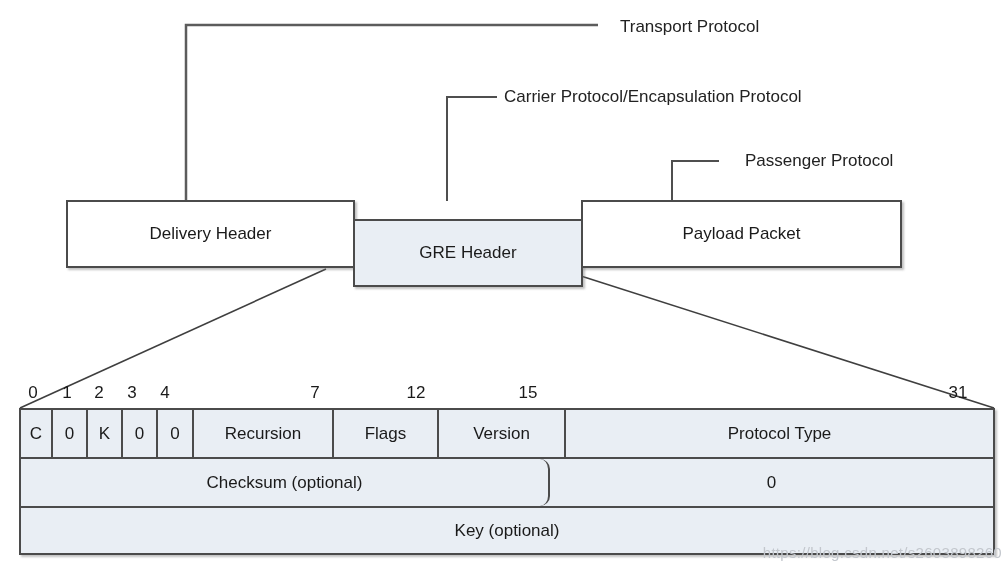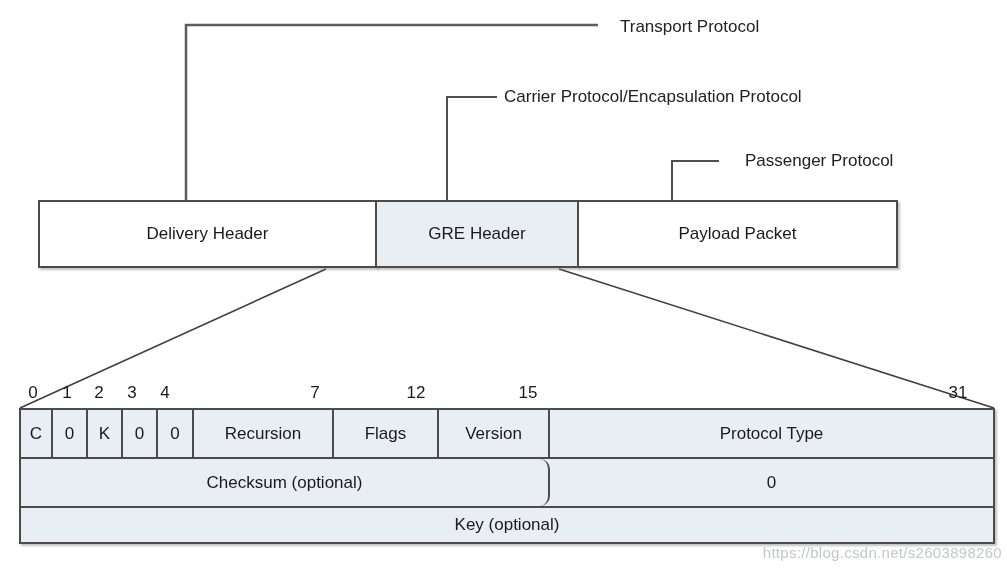--- a/index.html
+++ b/index.html
@@ -42,22 +42,22 @@
     height: 68px;
     border: 2px solid #4b4b4b;
     background: #ffffff;
     display: flex;
     align-items: center;
     justify-content: center;
     font-size: 17px;
     box-shadow: 2px 2px 2px rgba(120,120,120,0.45);
   }
   .packet-box + .packet-box { margin-left: -2px; }
-  .pb-delivery { width: 339px; }
-  .pb-gre     { width: 204px; background: #e9eef4; }
+  .pb-delivery { width: 289px; margin-left: 28px; }
+  .pb-gre     { width: 230px; background: #e9eef4; margin-top: 19px; }
   .pb-payload { width: 321px; }
 
   .bit-label {
     position: absolute;
     top: 383px;
     transform: translateX(-50%);
     font-size: 17px;
     color: #1a1a1a;
     z-index: 3;
     white-space: nowrap;
@@ -72,37 +72,37 @@
     background: #e9eef4;
     z-index: 2;
     box-shadow: 2px 2px 2px rgba(120,120,120,0.45);
   }
   .bf-row {
     display: flex;
     box-sizing: border-box;
     height: 49px;
     border-bottom: 2px solid #4b4b4b;
   }
-  .bf-row:last-child { border-bottom: none; height: 34px; }
+  .bf-row:last-child { border-bottom: none; height: 45px; }
   .bf-cell {
     box-sizing: border-box;
     display: flex;
     align-items: center;
     justify-content: center;
     font-size: 17px;
     border-right: 2px solid #4b4b4b;
     white-space: nowrap;
   }
   .bf-cell:last-child { border-right: none; flex: 1; }
   .w32  { width: 32px; }
   .w35  { width: 35px; }
   .w36  { width: 36px; }
   .w140 { width: 140px; }
   .w105 { width: 105px; }
-  .w111 { width: 111px; }
+  .w111 { width: 127px; }
   .w529 { width: 529px; border-radius: 10px; }
 
   .watermark {
     position: absolute;
     right: 5px;
     top: 544px;
     z-index: 4;
     font-size: 15px;
     color: #c3c7cd;
     letter-spacing: 0.3px;

